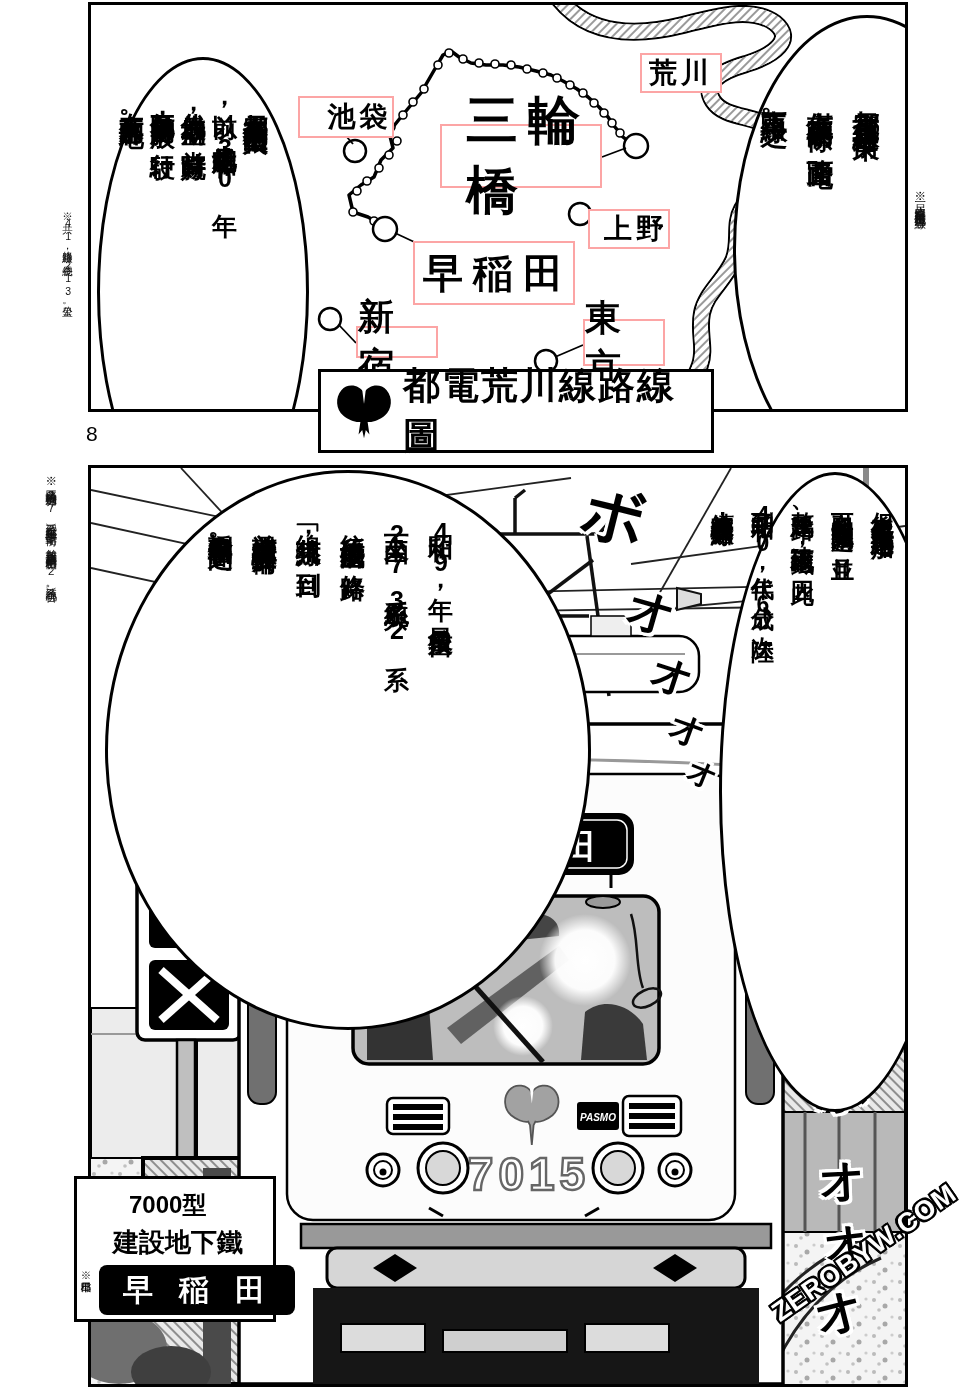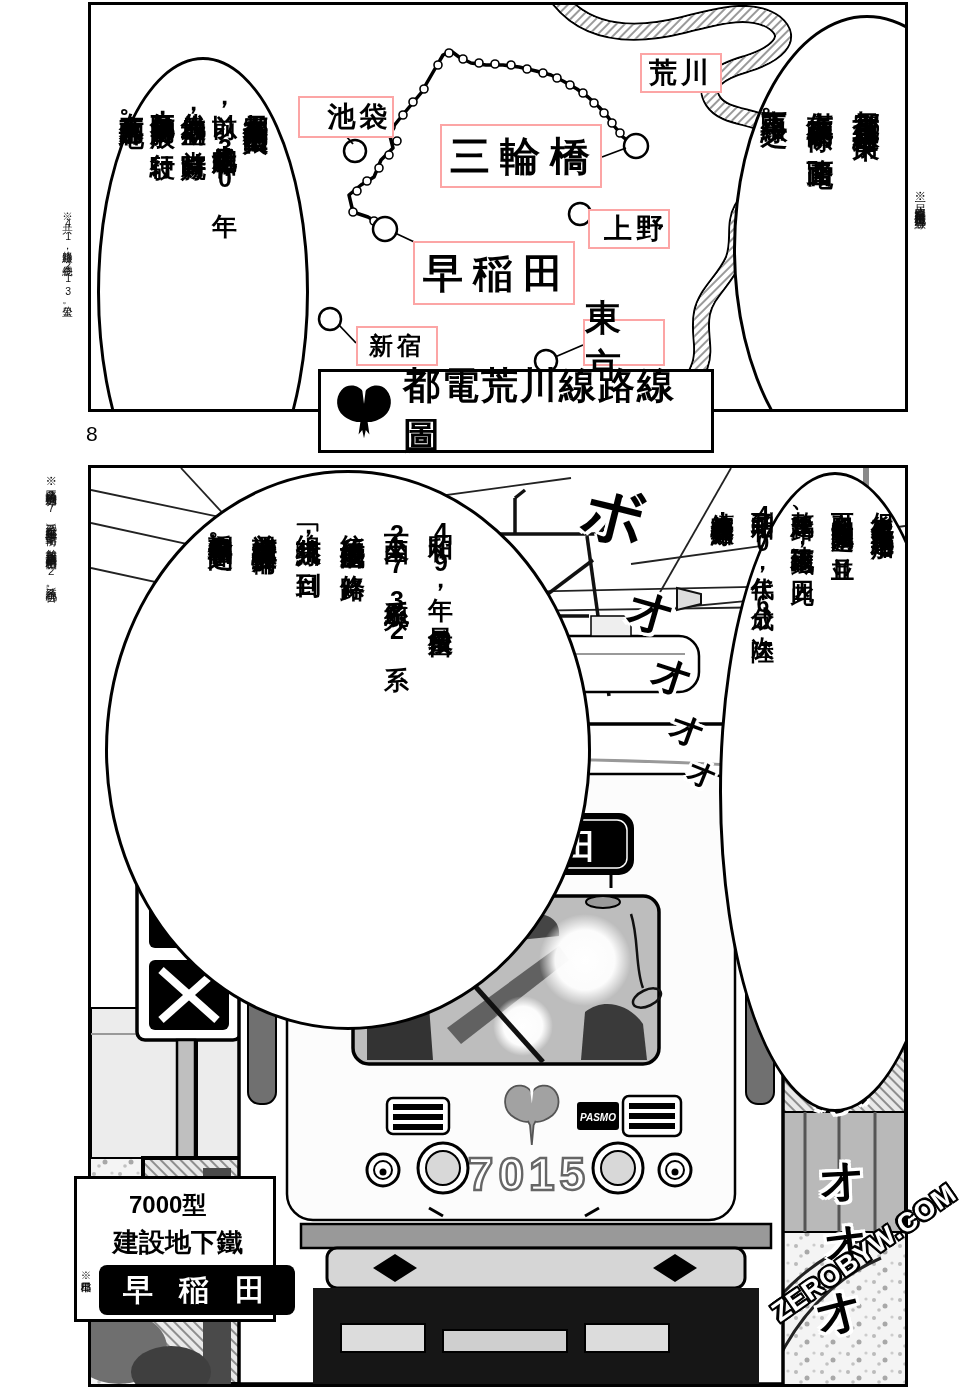--- a/index.html
+++ b/index.html
@@ -119,30 +119,30 @@
         <line x1="492" y1="340" x2="464" y2="352"></line>
       </g>
     </svg>
 
     <div class="box" style="left:207px;top:91px;width:96px;height:42px;font-size:28px;letter-spacing:4px;border-width:2.5px;padding-left:27px;">
         <span>池袋</span>
       </div>
     <div class="box" style="left:549px;top:48px;width:82px;height:40px;font-size:28px;letter-spacing:4px;border-width:2.5px;">
         <span>荒川</span>
       </div>
-    <div class="box" style="left:349px;top:119px;width:162px;height:64px;font-size:40px;letter-spacing:10px;border-width:2.5px;padding-left:8px;">
+    <div class="box" style="left:349px;top:119px;width:162px;height:64px;font-size:52px;letter-spacing:10px;border-width:2.5px;padding-left:24px;">
         <span>三輪橋</span>
       </div>
     <div class="box" style="left:497px;top:204px;width:82px;height:40px;font-size:28px;letter-spacing:4px;border-width:2.5px;justify-content:flex-end;">
         <span>上野</span>
       </div>
     <div class="box" style="left:322px;top:236px;width:162px;height:64px;font-size:40px;letter-spacing:10px;border-width:2.5px;padding-left:8px;">
         <span>早稲田</span>
       </div>
-    <div class="box" style="left:265px;top:321px;width:82px;height:40px;font-size:24px;letter-spacing:4px;border-width:2.5px;">
+    <div class="box" style="left:265px;top:321px;width:82px;height:32px;font-size:36px;letter-spacing:4px;border-width:2.5px;">
         <span>新宿</span>
       </div>
     <div class="box" style="left:492px;top:314px;width:82px;height:47px;font-size:36px;letter-spacing:4px;border-width:2.5px;">
         <span>東京</span>
       </div>
 
     <div class="bubble" style="left:6px;top:52px;width:212px;height:470px;"></div>
     <div class="vtext" style="left:18px;top:88px;width:162px;height:320px;font-size:25px;line-height:31px;letter-spacing:2px;">都電在我們出生的很久
 以前，也就是昭和30年
 代為最盛期，當時就好

